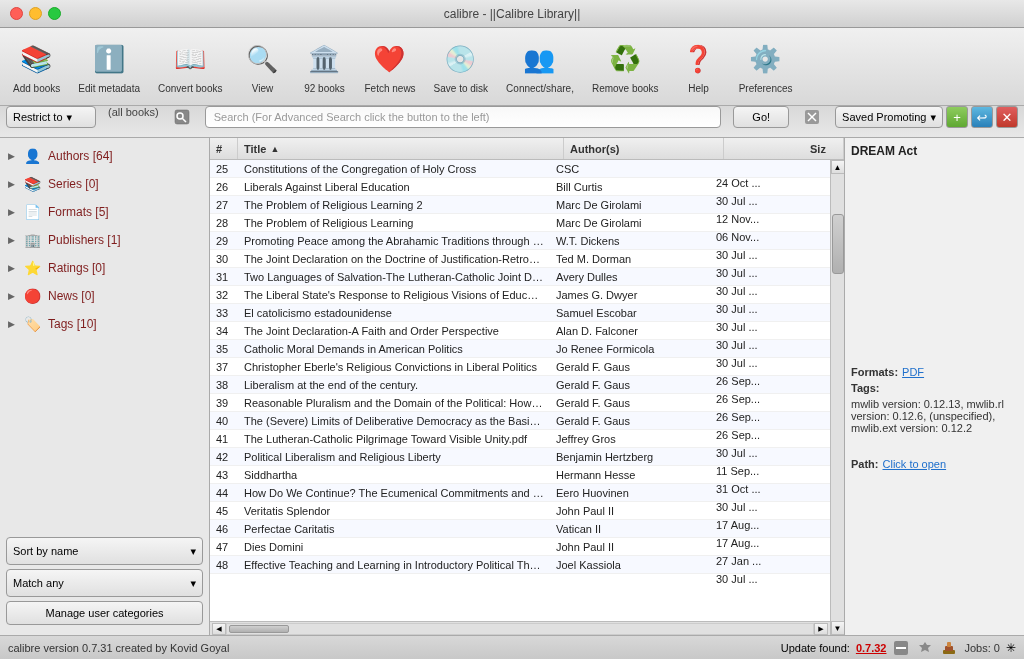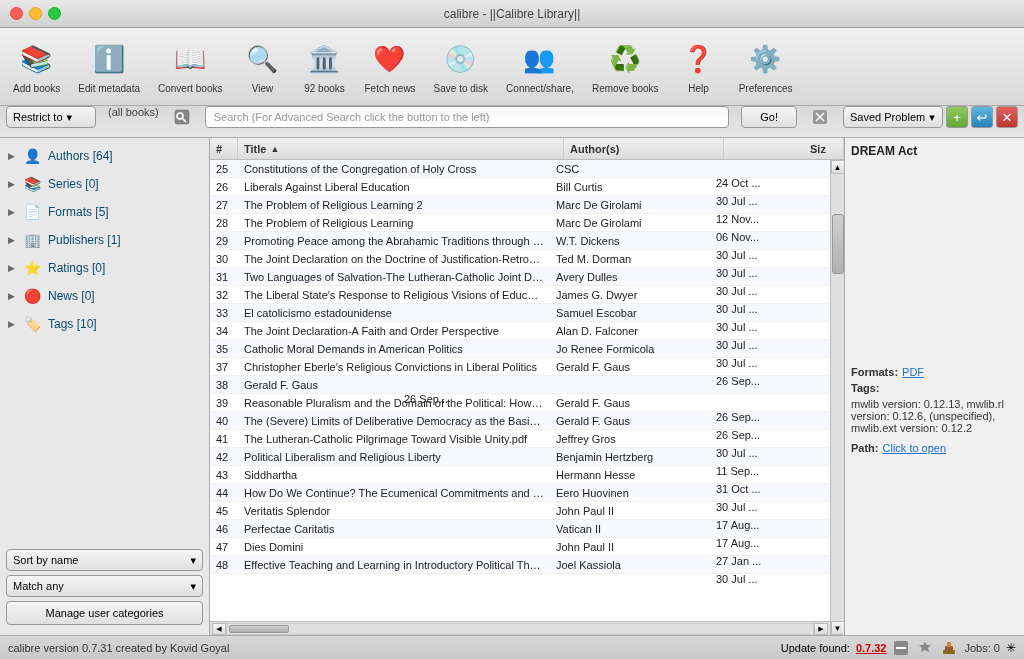--- a/index.html
+++ b/index.html
@@ -214,32 +214,32 @@
     .sidebar-icon {
       width: 18px;
       height: 18px;
       display: flex;
       align-items: center;
       justify-content: center;
       font-size: 14px;
     }
     .sidebar-label {
       font-size: 12px;
-      color: #0c4a6e;
+      color: #7f1d1d;
       flex: 1;
     }
     .sidebar-bottom {
       margin-top: auto;
       padding: 6px;
       display: flex;
       flex-direction: column;
       gap: 4px;
     }
     .sidebar-select {
-      height: 22px;
+      height: 28px;
       border: 1px solid #999;
       border-radius: 4px;
       font-size: 11px;
       padding: 0 6px;
       background: linear-gradient(to bottom, #f5f5f5, #e0e0e0);
       display: flex;
       align-items: center;
       justify-content: space-between;
       cursor: pointer;
     }
@@ -552,21 +552,21 @@
   </div>
   <div class="clear-btn">
     <svg width="14" height="14" viewBox="0 0 14 14">
       <rect width="14" height="14" rx="2" fill="#999"></rect>
       <line x1="3" y1="3" x2="11" y2="11" stroke="white" stroke-width="1.5"></line>
       <line x1="11" y1="3" x2="3" y2="11" stroke="white" stroke-width="1.5"></line>
     </svg>
   </div>
   <div class="saved-searches-area">
     <div class="saved-searches-select">
-      <span>Saved Problem</span>
+      <span>Saved Promoting</span>
       <span>▾</span>
     </div>
     <div class="ss-btn green">
       <span>+</span>
     </div>
     <div class="ss-btn blue">
       <span>↩</span>
     </div>
     <div class="ss-btn red">
       <span>✕</span>
@@ -729,20 +729,21 @@
   </div>
             <div class="book-row">
     <div class="book-cell col-num">37</div>
     <div class="book-cell col-title">Christopher Eberle's Religious Convictions in Liberal Politics</div>
     <div class="book-cell col-author">Gerald F. Gaus</div>
     <div class="book-cell col-date">26 Sep...</div>
     <div class="book-cell col-size"></div>
   </div>
             <div class="book-row">
     <div class="book-cell col-num">38</div>
+    <div class="book-cell col-title">Liberalism at the end of the century.</div>
     <div class="book-cell col-author">Gerald F. Gaus</div>
     <div class="book-cell col-date">26 Sep...</div>
     <div class="book-cell col-size"></div>
   </div>
             <div class="book-row">
     <div class="book-cell col-num">39</div>
     <div class="book-cell col-title">Reasonable Pluralism and the Domain of the Political: How the ...</div>
     <div class="book-cell col-author">Gerald F. Gaus</div>
     <div class="book-cell col-date">26 Sep...</div>
     <div class="book-cell col-size"></div>
@@ -833,21 +834,21 @@
     <div class="right-panel-title">DREAM Act</div>
     <div style="height:200px;"></div>
     <div class="right-panel-row">
       <span class="right-panel-label">Formats:</span>
       <span class="right-panel-link">PDF</span>
     </div>
     <div class="right-panel-row">
       <span class="right-panel-label">Tags:</span>
       <span class="right-panel-value">mwlib version: 0.12.13, mwlib.rl version: 0.12.6, (unspecified), mwlib.ext version: 0.12.2</span>
     </div>
-    <div class="right-panel-row" style="margin-top:8px;">
+    <div class="right-panel-row" style="margin-top:24px;">
       <span class="right-panel-label">Path:</span>
       <span class="right-panel-link">Click to open</span>
     </div>
   </div>
 
 </div>
 
 <div class="status-bar">
   <span class="status-left">calibre version 0.7.31 created by Kovid Goyal</span>
   <div class="status-right">

